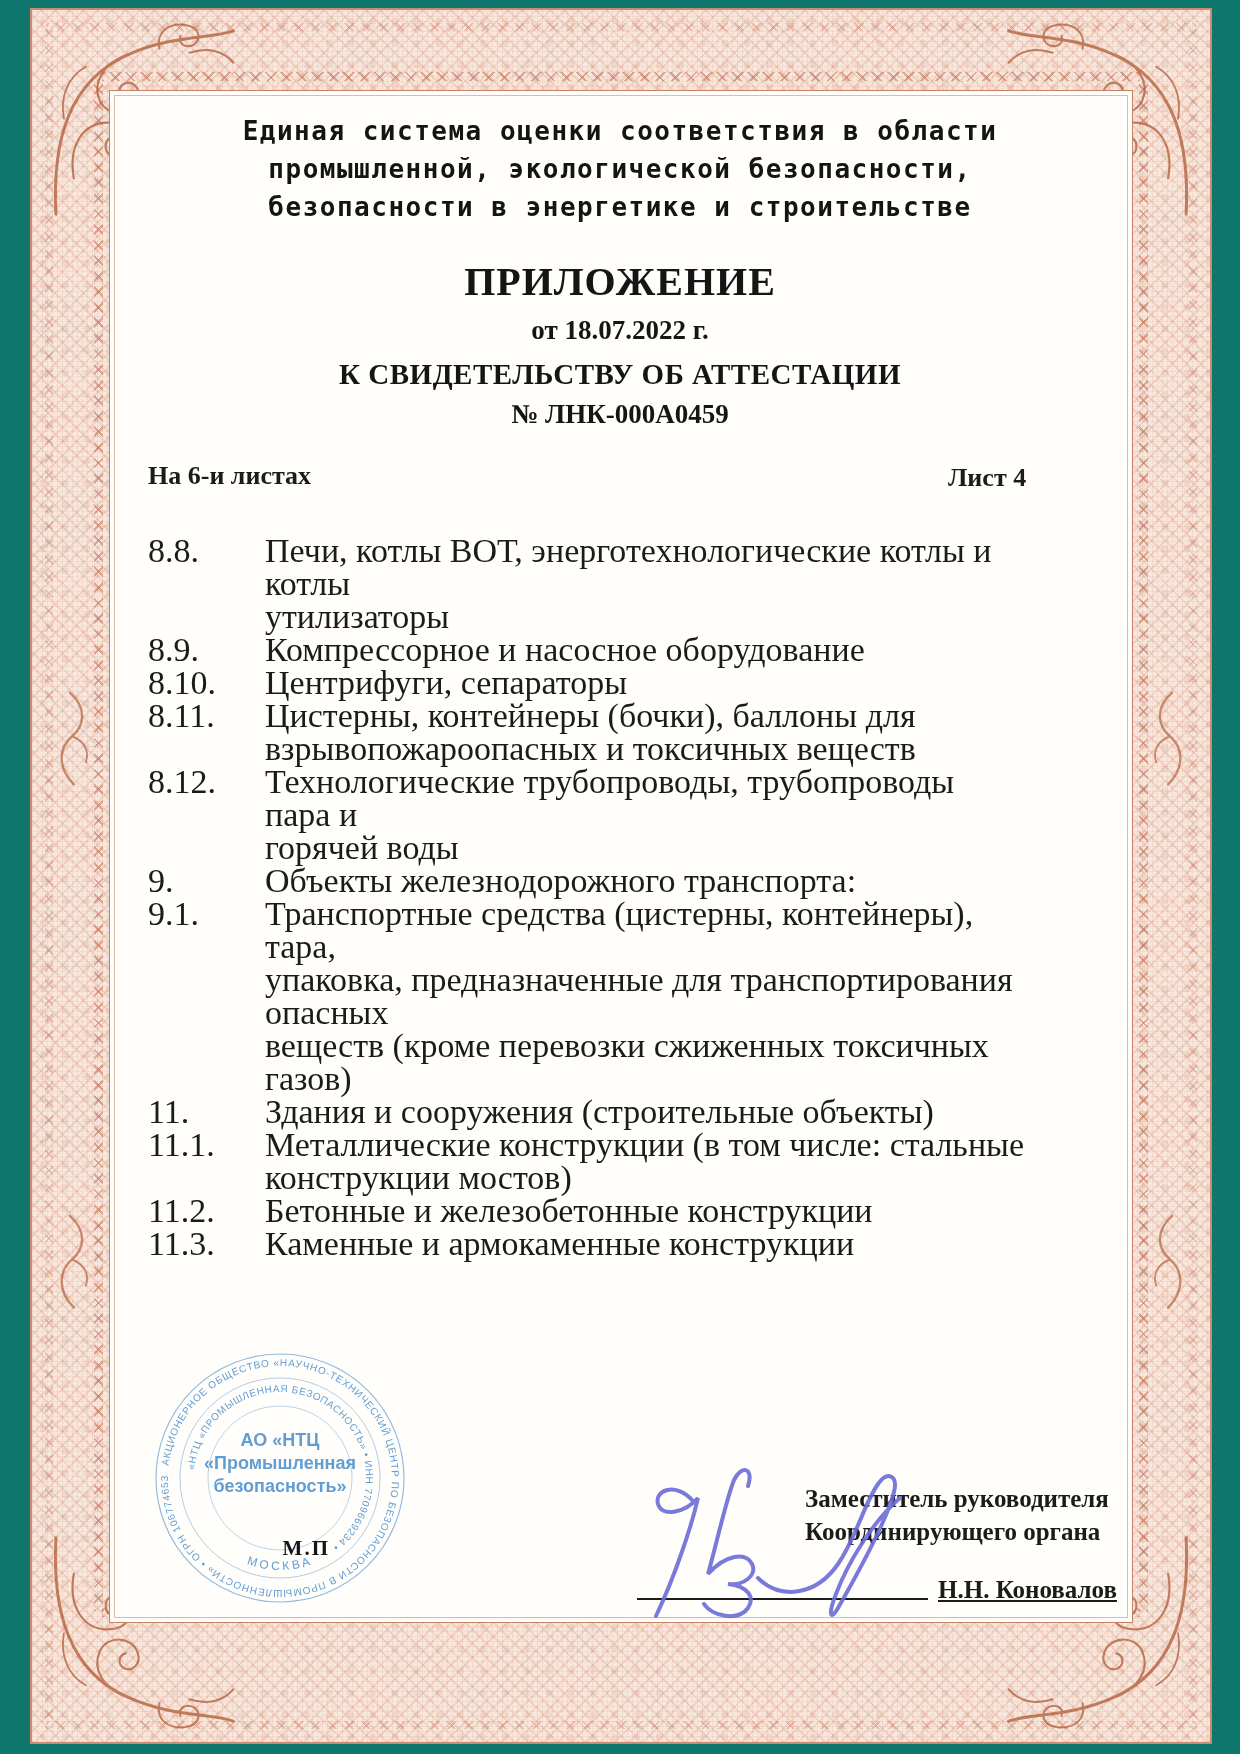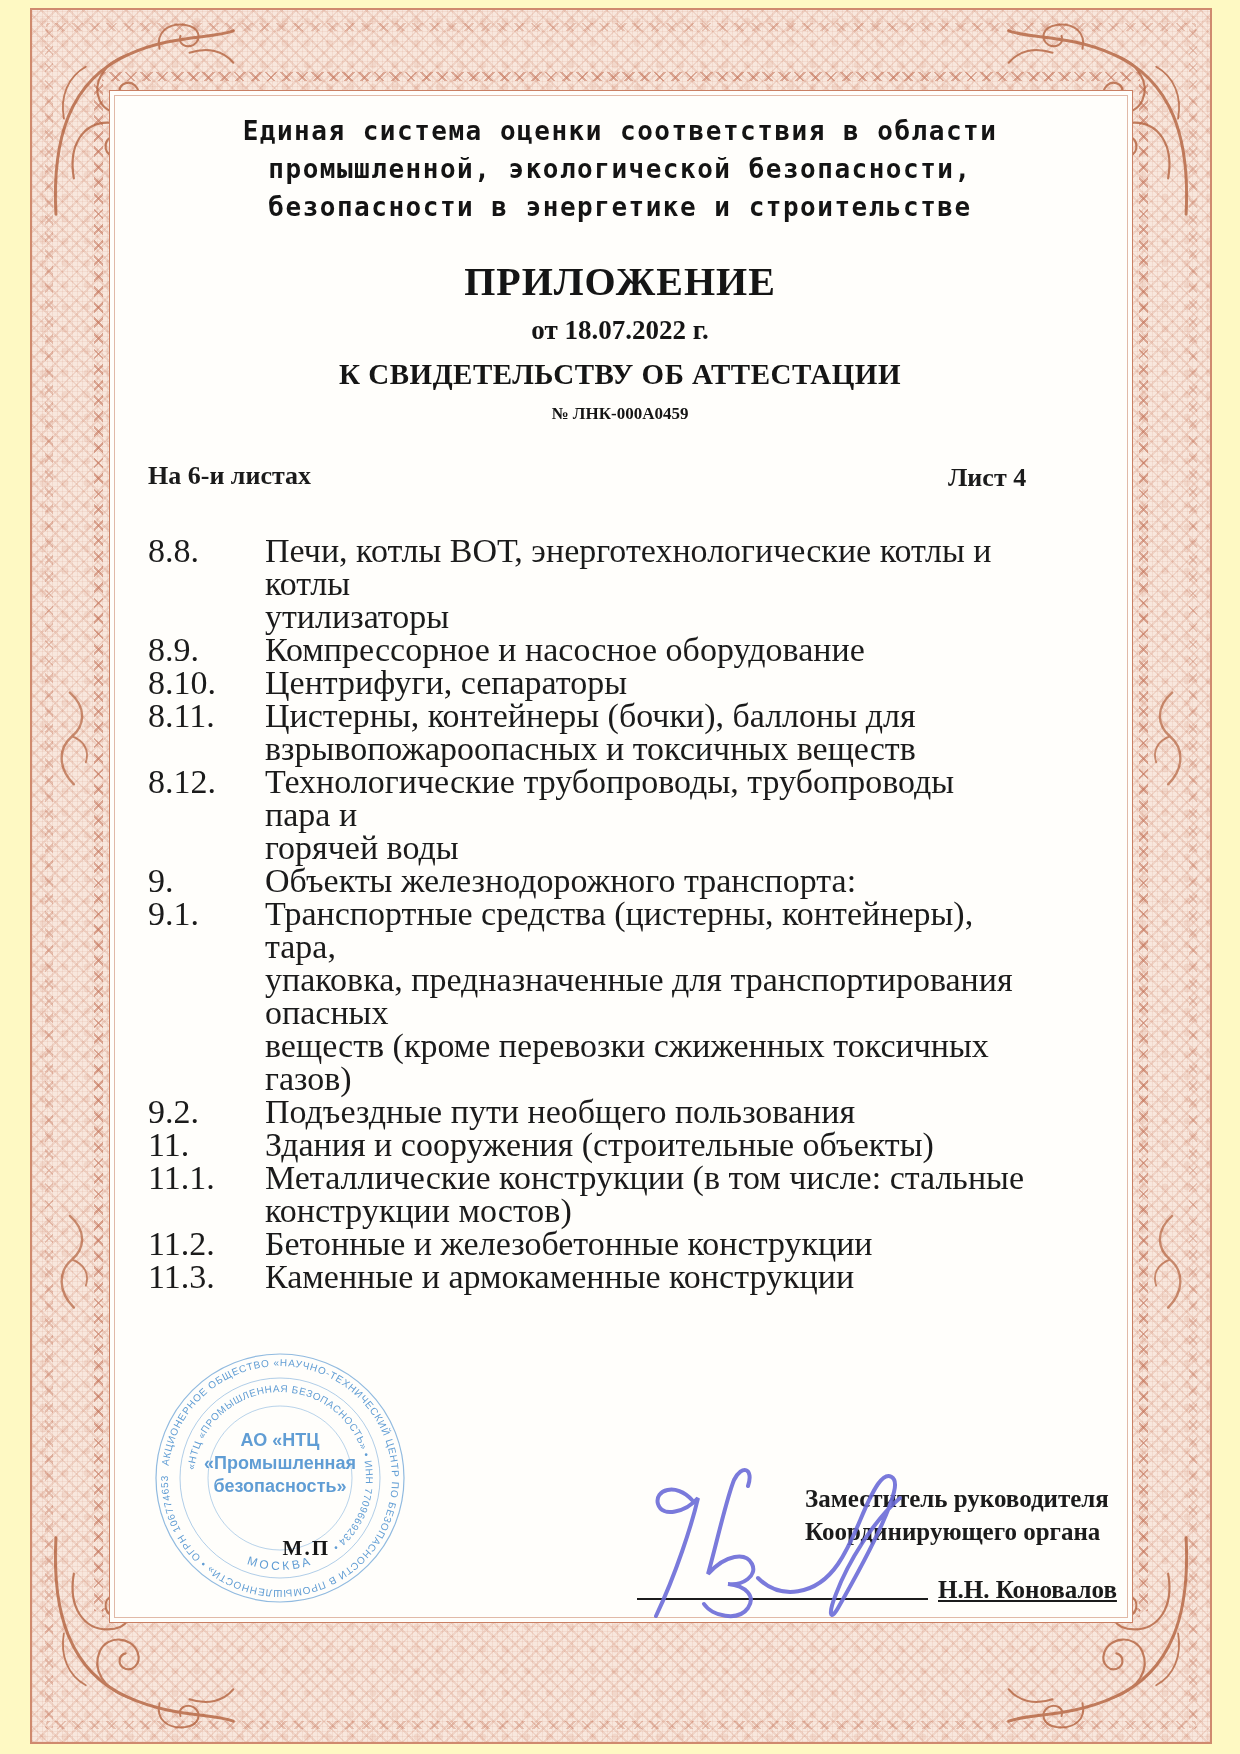--- a/index.html
+++ b/index.html
@@ -1,16 +1,16 @@
 <!DOCTYPE html>
 <html><head>
 <meta charset="utf-8">
 <style>
   html,body{margin:0;padding:0;background:#ffffff;}
-  .page{position:relative;width:1240px;height:1754px;background:#fef9c3;overflow:hidden;
+  .page{position:relative;width:1240px;height:1754px;background:#0f766e;overflow:hidden;
         font-family:"Liberation Serif", serif;color:#1b1b1b;}
 
   
   .frame{position:absolute;left:30px;top:8px;width:1182px;height:1736px;box-sizing:border-box;
          border:2px solid #cf8a6e;
          background-color:#f8e7dd;
          background-image:
            repeating-linear-gradient(45deg, rgba(198,112,82,.16) 0 2px, transparent 2px 10px),
            repeating-linear-gradient(-45deg, rgba(198,112,82,.16) 0 2px, transparent 2px 10px),
            repeating-linear-gradient(0deg, rgba(198,112,82,.10) 0 1px, transparent 1px 5px),
@@ -39,21 +39,21 @@
   .inner::after{content:"";position:absolute;inset:4px;border:1px solid rgba(201,127,99,.55);pointer-events:none;}
 
   
   .hdr{position:absolute;left:110px;width:1020px;top:112px;text-align:center;
        font-family:"DejaVu Sans Mono", monospace;font-weight:bold;font-size:26px;
        letter-spacing:1.5px;line-height:38px;color:#141414;}
   .ttl{position:absolute;left:110px;width:1020px;text-align:center;font-weight:bold;color:#151515;}
   .t-app{top:264px;font-size:40px;letter-spacing:1px;line-height:36px;}
   .t-date{top:314px;font-size:27px;line-height:32px;}
   .t-cert{top:357px;font-size:29px;letter-spacing:.5px;line-height:34px;}
-  .t-num{top:398px;font-size:17px;line-height:32px;}
+  .t-num{top:398px;font-size:27px;line-height:32px;}
   .sheets-l{position:absolute;left:148px;top:461px;font-size:26px;font-weight:bold;}
   .sheets-r{position:absolute;left:948px;top:463px;font-size:26px;font-weight:bold;}
 
   .list{position:absolute;left:148px;top:534px;width:880px;}
   .row{display:grid;grid-template-columns:117px 1fr;font-weight:normal;font-size:34px;line-height:33px;}
   .item-text{white-space:pre-line;max-width:762px;}
 
   
   .stamp{position:absolute;left:130px;top:1330px;width:300px;height:300px;}
   .mp{position:absolute;left:250px;top:1536px;width:80px;text-align:right;
@@ -150,24 +150,20 @@
         <span>9.</span>
         <span class="item-text">Объекты железнодорожного транспорта:</span>
       </div>
     <div class="row">
         <span>9.1.</span>
         <span class="item-text">Транспортные средства (цистерны, контейнеры), тара,
 упаковка, предназначенные для транспортирования опасных
 веществ (кроме перевозки сжиженных токсичных газов)</span>
       </div>
     <div class="row">
-        <span>9.2.</span>
-        <span class="item-text">Подъездные пути необщего пользования</span>
-      </div>
-    <div class="row">
         <span>11.</span>
         <span class="item-text">Здания и сооружения (строительные объекты)</span>
       </div>
     <div class="row">
         <span>11.1.</span>
         <span class="item-text">Металлические конструкции (в том числе: стальные
 конструкции мостов)</span>
       </div>
     <div class="row">
         <span>11.2.</span>

